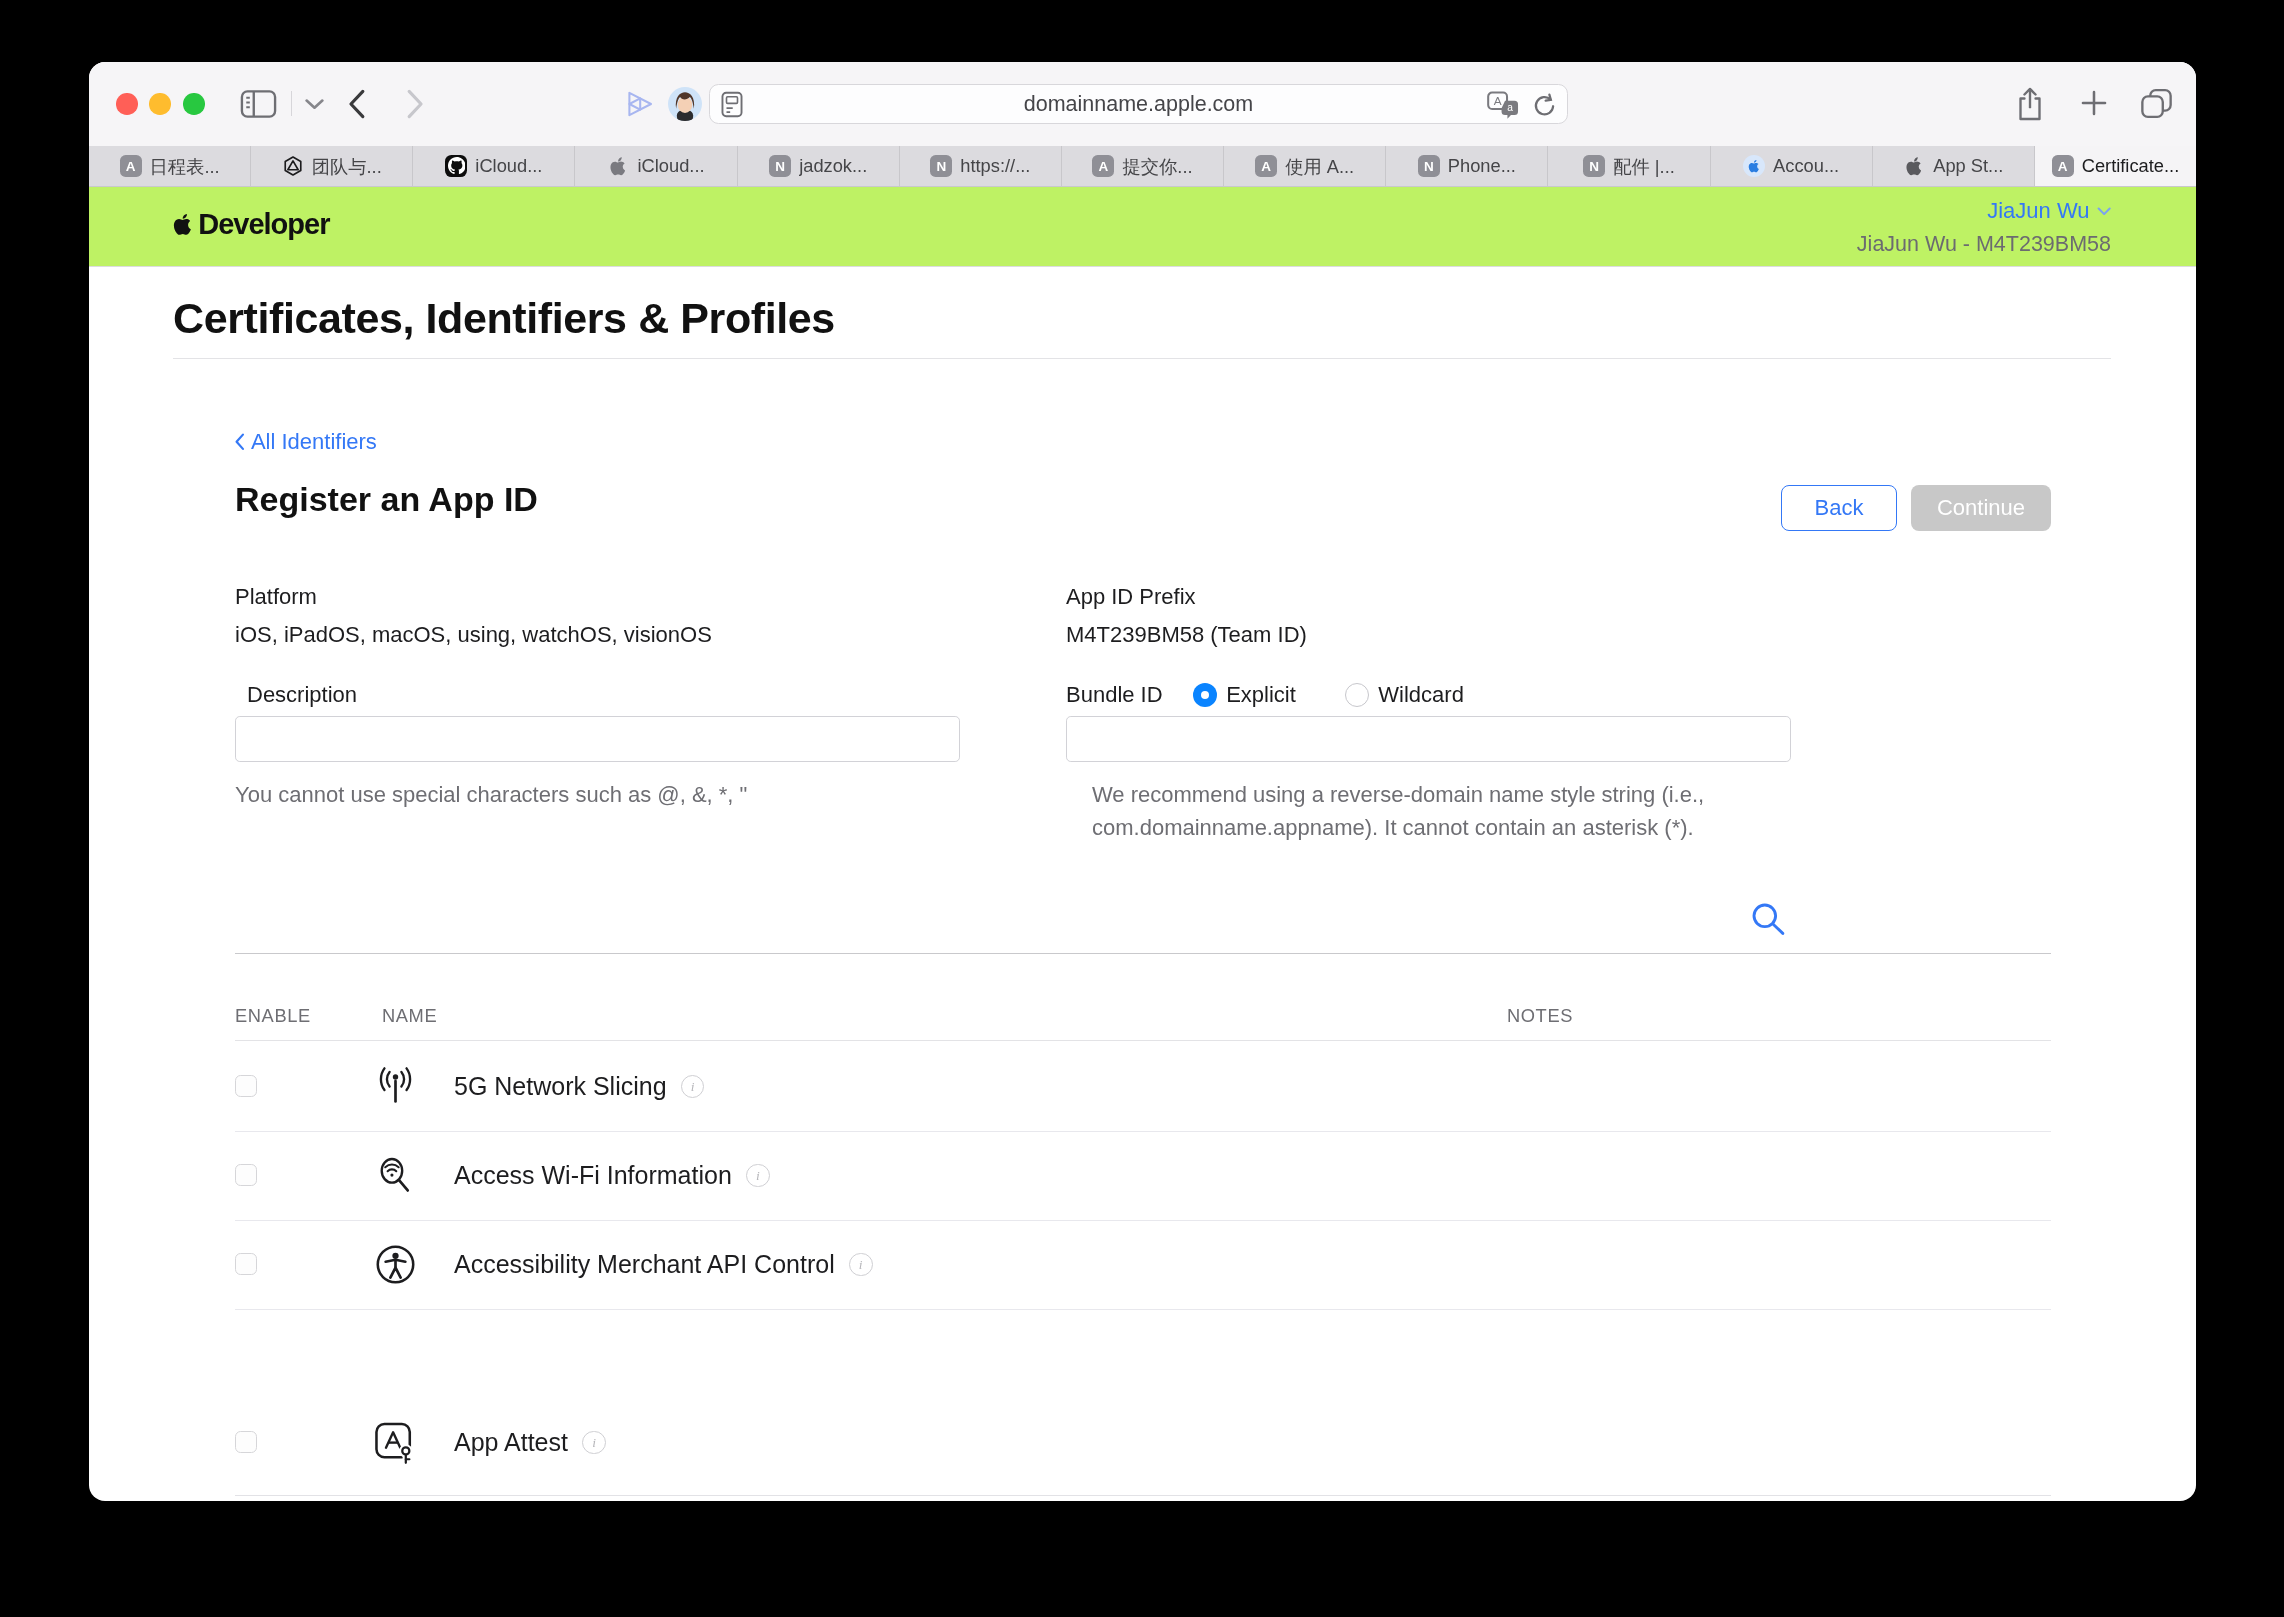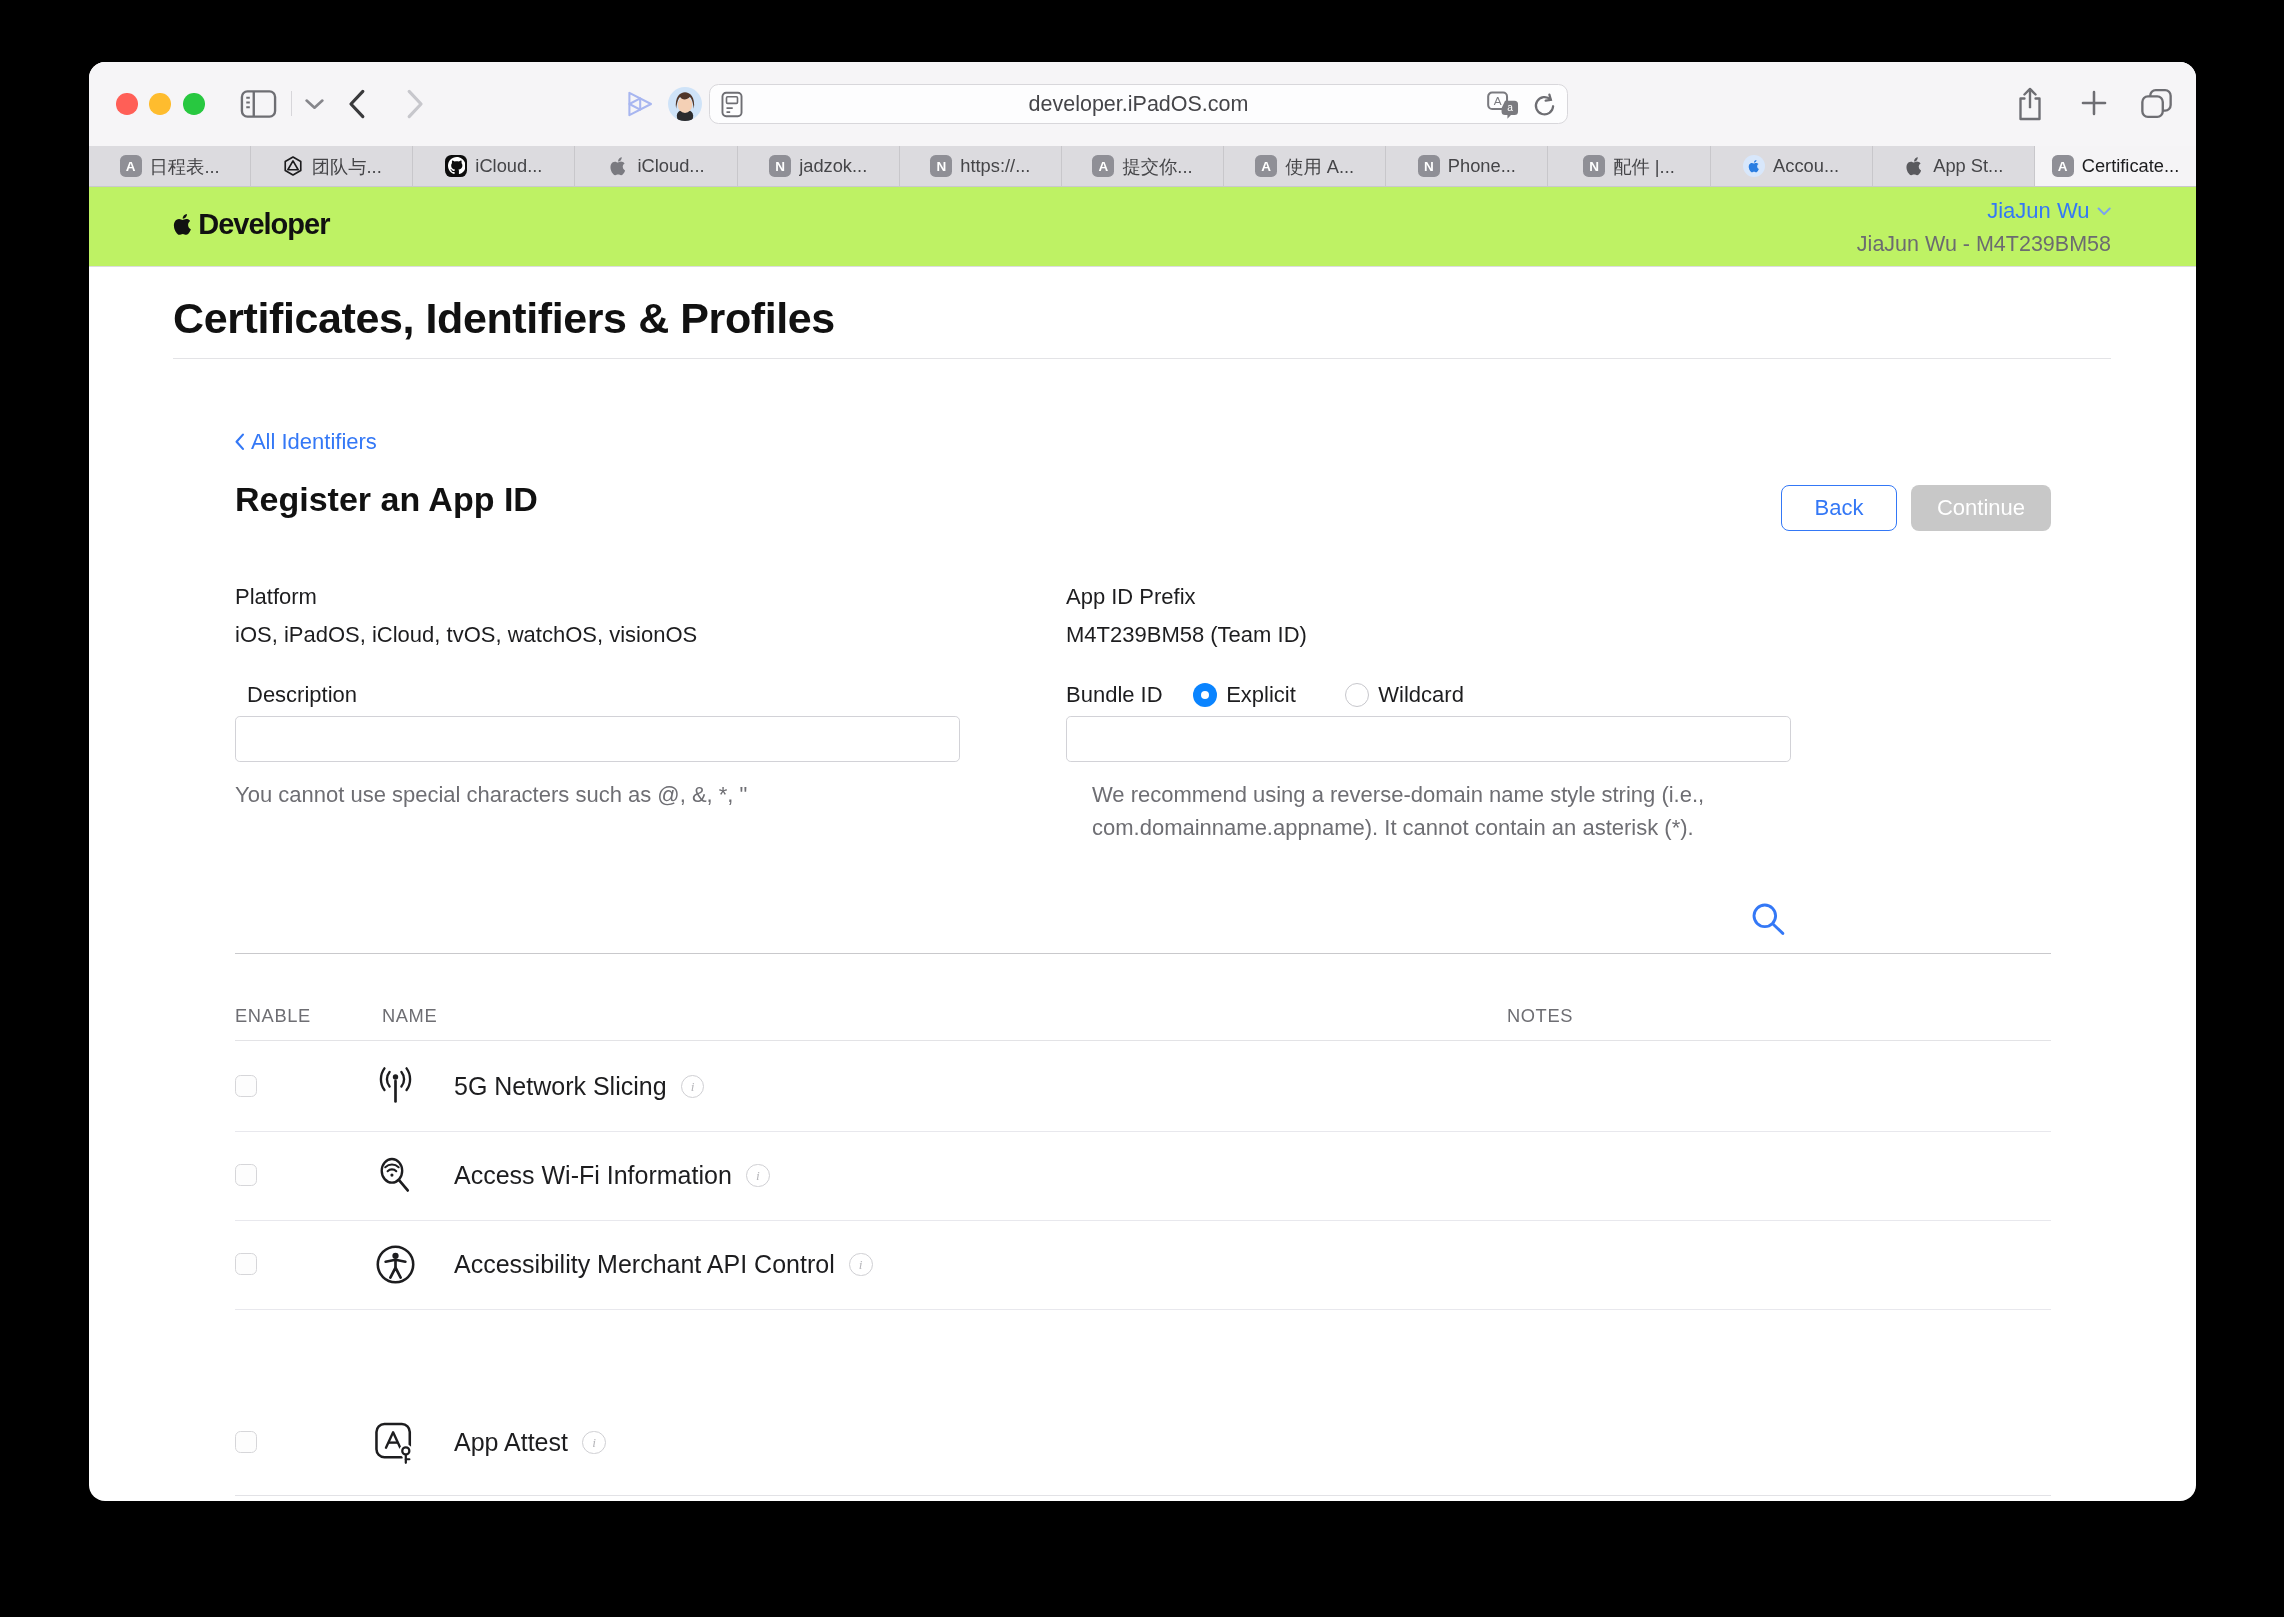--- a/index.html
+++ b/index.html
@@ -139,21 +139,21 @@
 
     <div class="urlfield">
       <span class="urlleft">
         <svg width="22" height="27" viewBox="0 0 30 36" fill="none" stroke="#6e6e73">
           <rect x="2" y="2" width="26" height="32" rx="5" stroke-width="2.6"></rect>
           <rect x="7.5" y="7.5" width="15" height="9" rx="1.5" stroke-width="2.2"></rect>
           <line x1="7.5" y1="23" x2="16" y2="23" stroke-width="2.4"></line>
           <line x1="7.5" y1="28.5" x2="12.5" y2="28.5" stroke-width="2.4"></line>
         </svg>
       </span>
-      <span>developer.iPadOS.com</span>
+      <span>domainname.apple.com</span>
       <span class="urlright">
         <span>
           <svg width="33" height="29" viewBox="0 0 42 36" style="font-size:27px">
             <rect x="1.5" y="1.5" width="24" height="21" rx="5" fill="none" stroke="#7a7a7f" stroke-width="2.6"></rect>
             <text x="13.5" y="17.5" font-size="15" fill="#7a7a7f" text-anchor="middle" font-family="Liberation Sans">A</text>
             <path d="M23 12 h12 a4.5 4.5 0 0 1 4.5 4.5 v9 a4.5 4.5 0 0 1 -4.5 4.5 h-4.5 l-4.5 5 v-5 h-3 a4.5 4.5 0 0 1 -4.5 -4.5 v-4" fill="#7a7a7f"></path>
             <text x="29.5" y="25.5" font-size="13" fill="#ffffff" text-anchor="middle" font-family="Liberation Sans">a</text>
           </svg>
         </span>
         <span>
@@ -290,21 +290,21 @@
         <polyline points="10,2 2,11 10,20"></polyline>
       </svg>
     <span>All Identifiers</span>
   </div>
 
   <div class="h2">Register an App ID</div>
   <div class="btn back">Back</div>
   <div class="btn continue">Continue</div>
 
   <div class="flabel" style="left:146px;top:522px">Platform</div>
-  <div class="fvalue" style="left:146px;top:560px">iOS, iPadOS, iCloud, tvOS, watchOS, visionOS</div>
+  <div class="fvalue" style="left:146px;top:560px">iOS, iPadOS, macOS, using, watchOS, visionOS</div>
   <div class="flabel" style="left:158px;top:620px">Description</div>
   <input class="tinput" style="left: 146px; top: 654px;" value="">
   <div class="fhelp" style="left:146px;top:716px">You cannot use special characters such as @, &amp;, *, "</div>
 
   <div class="flabel" style="left:977px;top:522px">App ID Prefix</div>
   <div class="fvalue" style="left:977px;top:560px">M4T239BM58 (Team ID)</div>
 
   <div class="bundlerow">
     <span class="flabel" style="position:static">Bundle ID</span>
     <span class="radio on" style="margin-left:30px"></span>

